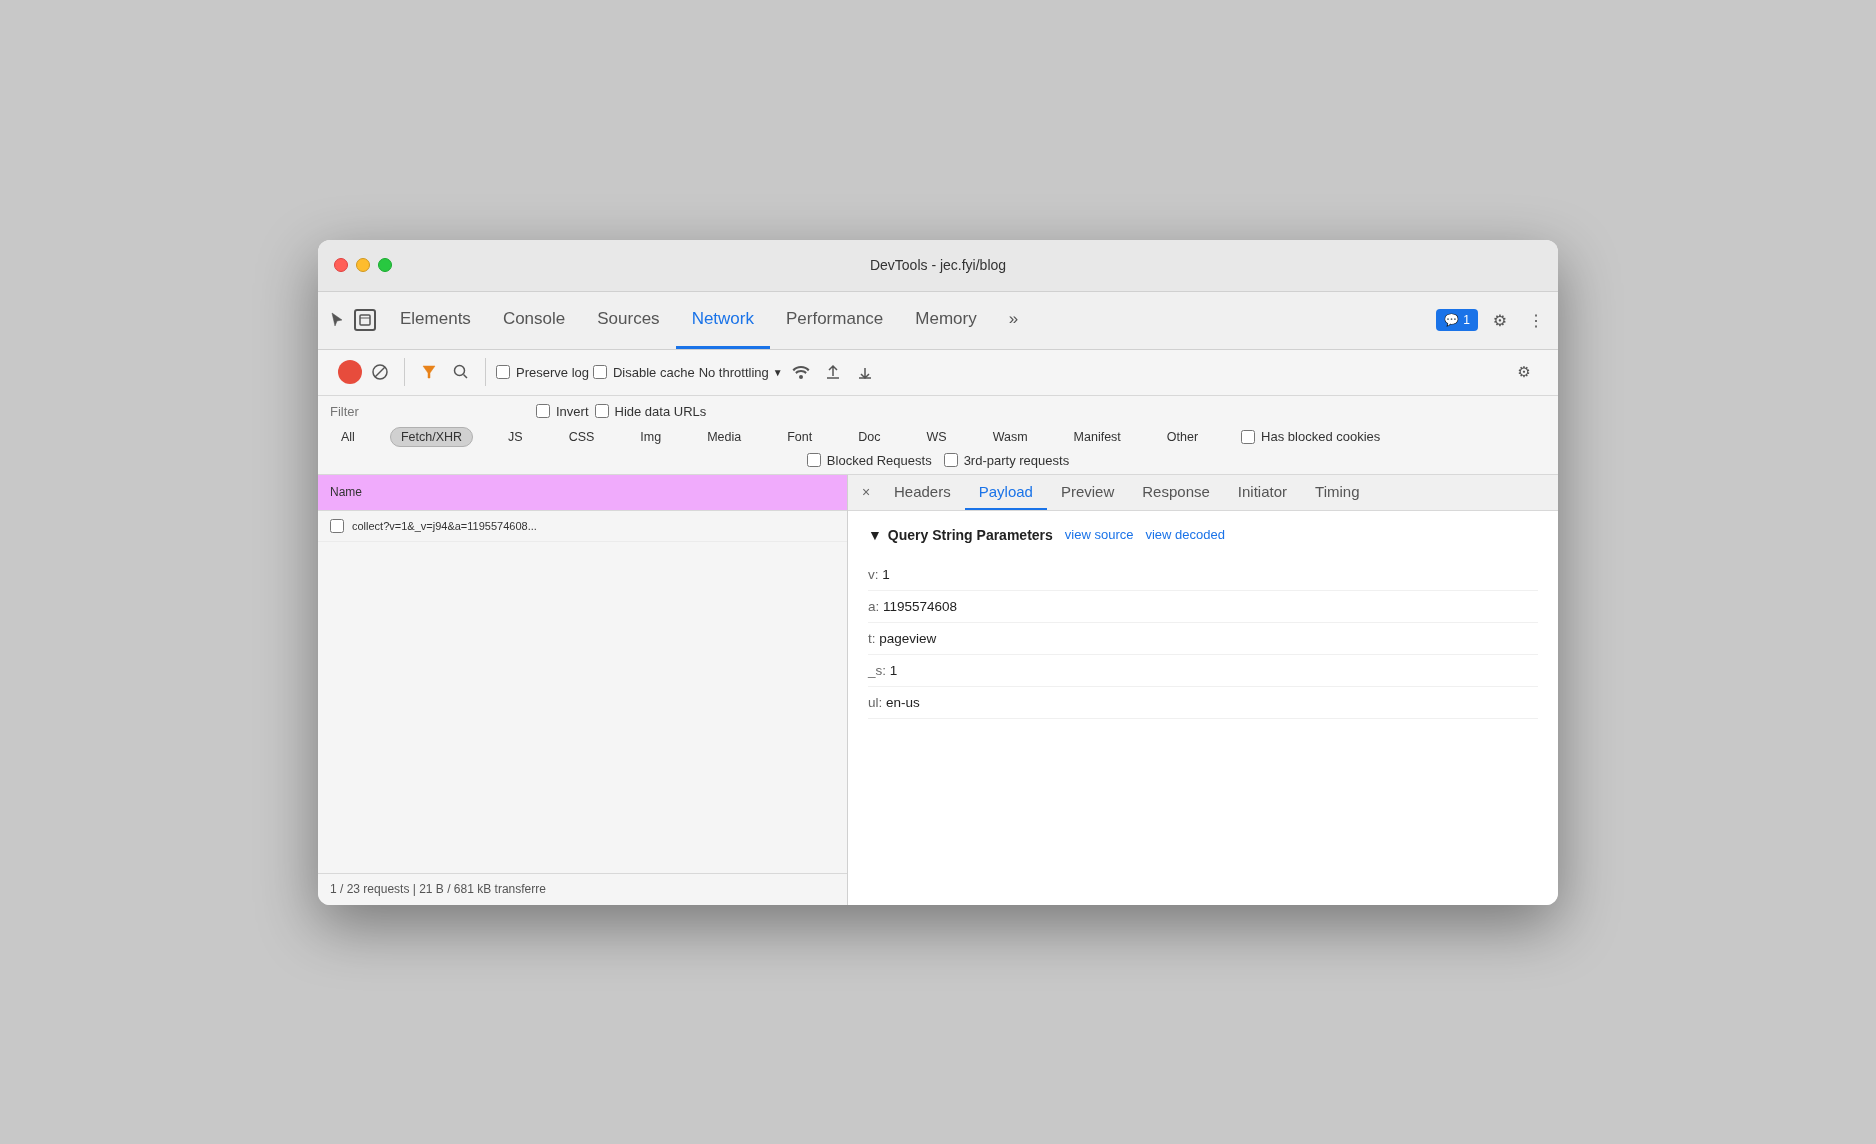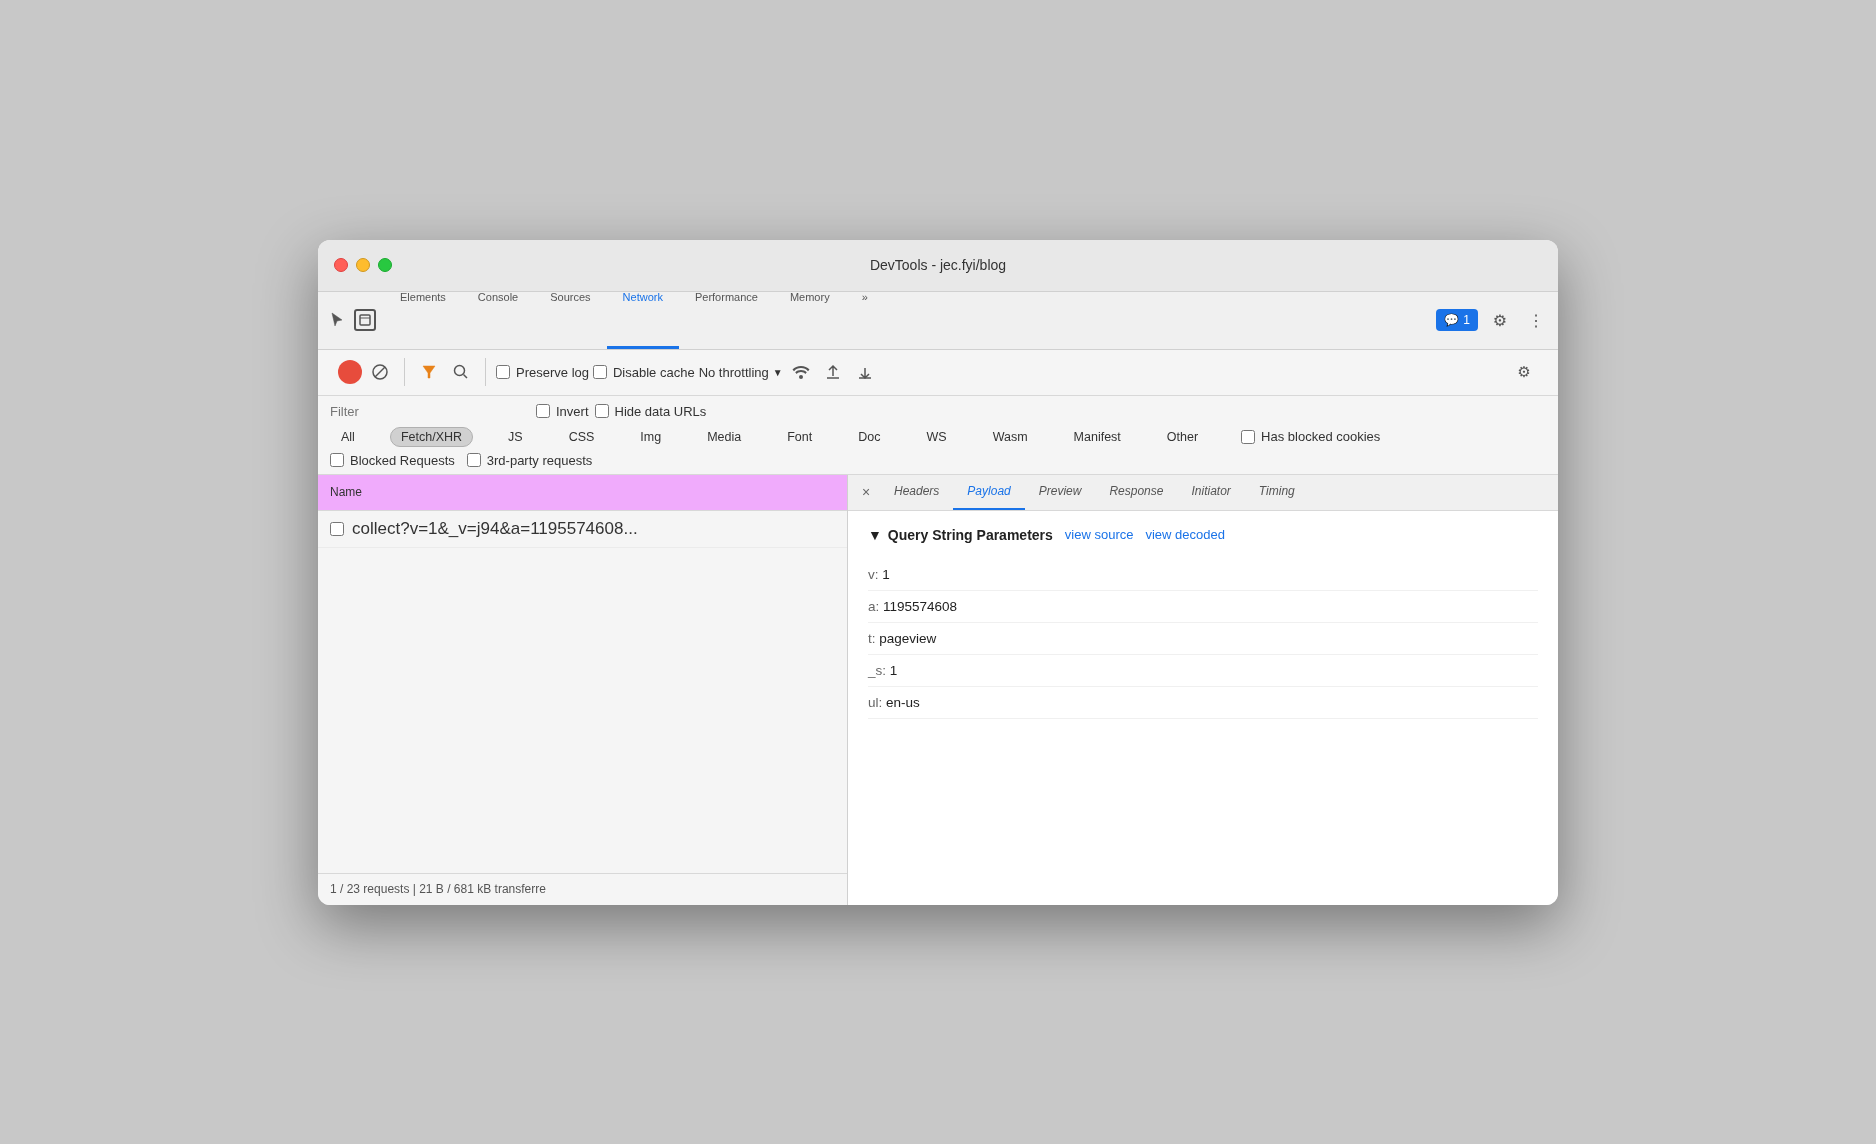--- a/index.html
+++ b/index.html
@@ -80,22 +80,22 @@
       border: 2px solid #555;
       border-radius: 3px;
       display: flex;
       align-items: center;
       justify-content: center;
     }
     .tab-item {
       padding: 0 16px;
       height: 58px;
       display: flex;
-      align-items: flex-start;
-      font-size: 11px;
+      align-items: center;
+      font-size: 17px;
       color: #555;
       cursor: pointer;
       border-bottom: 3px solid transparent;
       white-space: nowrap;
     }
     .tab-item.active {
       color: #1a73e8;
       border-bottom: 3px solid #1a73e8;
       font-weight: 500;
     }
@@ -220,20 +220,21 @@
     }
     .filter-type-btn.active {
       background: #d0d0d0;
       border-color: #b0b0b0;
     }
     .filter-row3 {
       display: flex;
       align-items: center;
       gap: 12px;
       padding-bottom: 6px;
+      justify-content: center;
     }
     
     .main-content {
       display: flex;
       height: 430px;
     }
     
     .requests-panel {
       width: 530px;
       border-right: 1px solid #d0d0d0;
@@ -263,21 +264,21 @@
       font-size: 12.5px;
       color: #333;
       cursor: pointer;
       gap: 8px;
     }
     .request-checkbox {
       width: 14px;
       height: 14px;
     }
     .request-name {
-      font-size: 17px;
+      font-size: 11px;
       color: #333;
     }
     .requests-footer {
       height: 32px;
       background: #f5f5f5;
       border-top: 1px solid #d8d8d8;
       display: flex;
       align-items: center;
       padding: 0 12px;
       font-size: 12px;
@@ -307,26 +308,25 @@
       justify-content: center;
       color: #666;
       cursor: pointer;
       font-size: 14px;
     }
     .detail-tab {
       padding: 0 14px;
       height: 36px;
       display: flex;
       align-items: center;
-      font-size: 12px;
+      font-size: 15px;
       color: #555;
       cursor: pointer;
       border-bottom: 2px solid transparent;
       white-space: nowrap;
-      font-style: italic;
     }
     .detail-tab.active {
       color: #1a73e8;
       border-bottom: 2px solid #1a73e8;
     }
     
     .details-content {
       flex: 1;
       overflow-y: auto;
       padding: 16px 20px;

